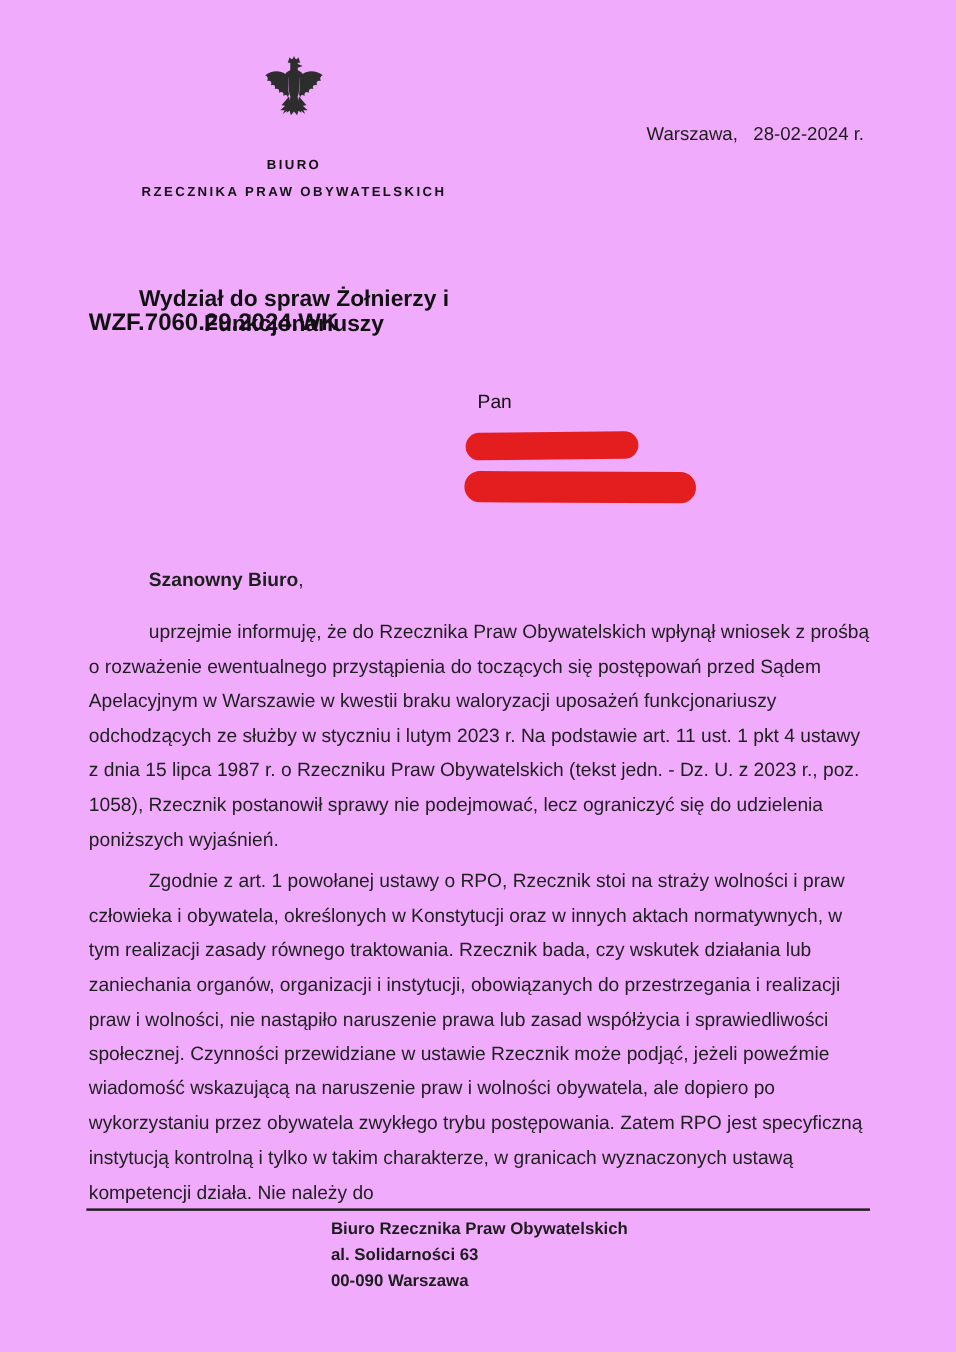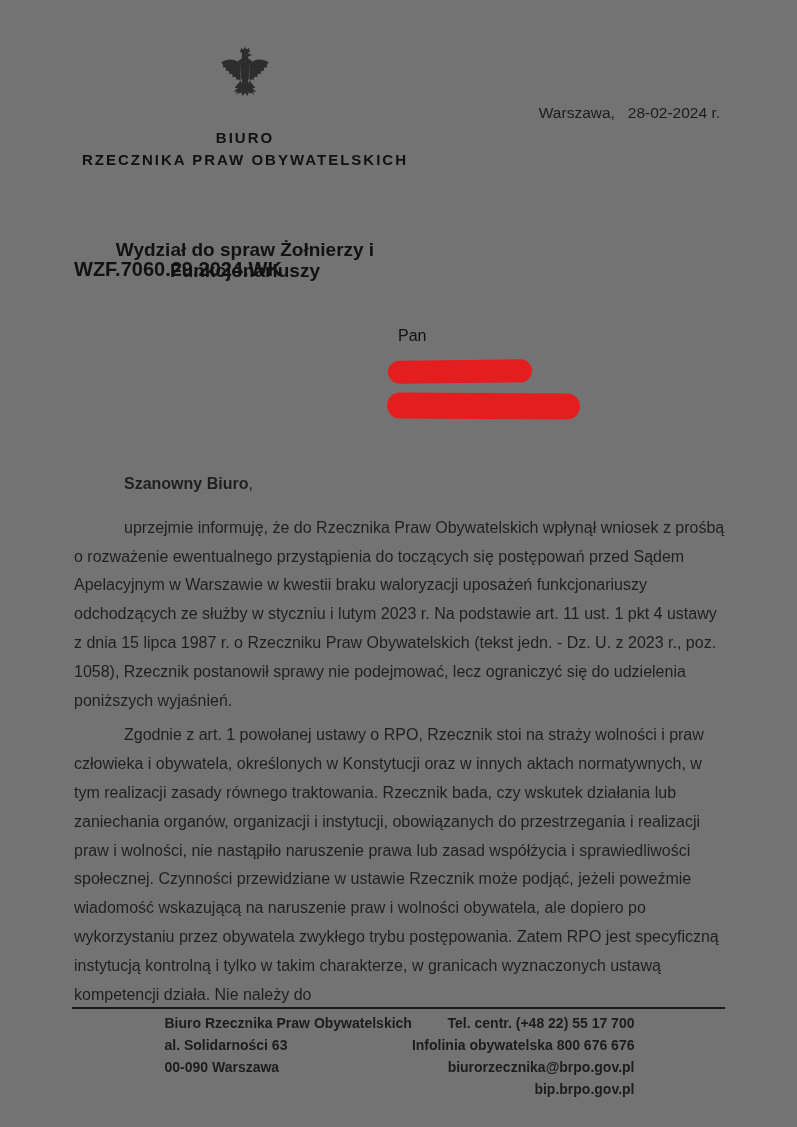--- a/index.html
+++ b/index.html
@@ -6,21 +6,21 @@
     margin: 0;
     padding: 0;
     background: #ffffff;
     font-family: "Liberation Sans", sans-serif;
     color: #1c1c1c;
   }
   .page {
     position: relative;
     width: 797px;
     height: 1127px;
-    background: #737373;
+    background: #f0abfc;
     overflow: hidden;
   }
   
   .emblem {
     position: absolute;
     left: 219px;
     top: 46px;
     width: 52px;
     height: 60px;
   }
@@ -35,21 +35,21 @@
     color: #1c1c1c;
   }
   
   .org-block {
     position: absolute;
     left: 75px;
     top: 127px;
     width: 340px;
     text-align: center;
     font-weight: 700;
-    font-size: 15px;
+    font-size: 11px;
     letter-spacing: 2px;
     line-height: 22px;
     color: #111;
   }
   
   .dept-block {
     position: absolute;
     left: 75px;
     top: 191px;
     width: 340px;
@@ -197,21 +197,15 @@
     <p>Zgodnie z art. 1 powołanej ustawy o RPO, Rzecznik stoi na straży wolności i praw człowieka i obywatela, określonych w Konstytucji oraz w innych aktach normatywnych, w tym realizacji zasady równego traktowania. Rzecznik bada, czy wskutek działania lub zaniechania organów, organizacji i instytucji, obowiązanych do przestrzegania i realizacji praw i wolności, nie nastąpiło naruszenie prawa lub zasad współżycia i sprawiedliwości społecznej. Czynności przewidziane w ustawie Rzecznik może podjąć, jeżeli poweźmie wiadomość wskazującą na naruszenie praw i wolności obywatela, ale dopiero po wykorzystaniu przez obywatela zwykłego trybu postępowania. Zatem RPO jest specyficzną instytucją kontrolną i tylko w takim charakterze, w granicach wyznaczonych ustawą kompetencji działa. Nie należy do</p>
   </div>
 
   <div class="footer-rule"></div>
   <div class="footer">
     <div class="col-left">
       <div>Biuro Rzecznika Praw Obywatelskich</div>
       <div>al. Solidarności 63</div>
       <div>00-090 Warszawa</div>
     </div>
-    <div class="col-right">
-      <div>Tel. centr. (+48 22) 55 17 700</div>
-      <div>Infolinia obywatelska 800 676 676</div>
-      <div>biurorzecznika@brpo.gov.pl</div>
-      <div>bip.brpo.gov.pl</div>
-    </div>
   </div>
 
 </div>
 
 </body></html>

